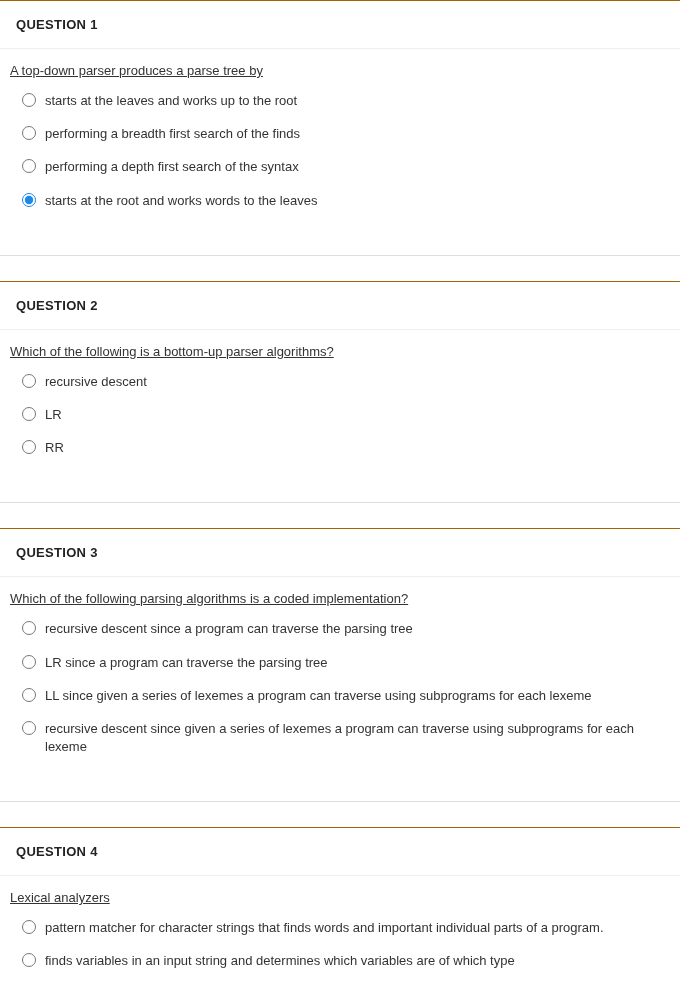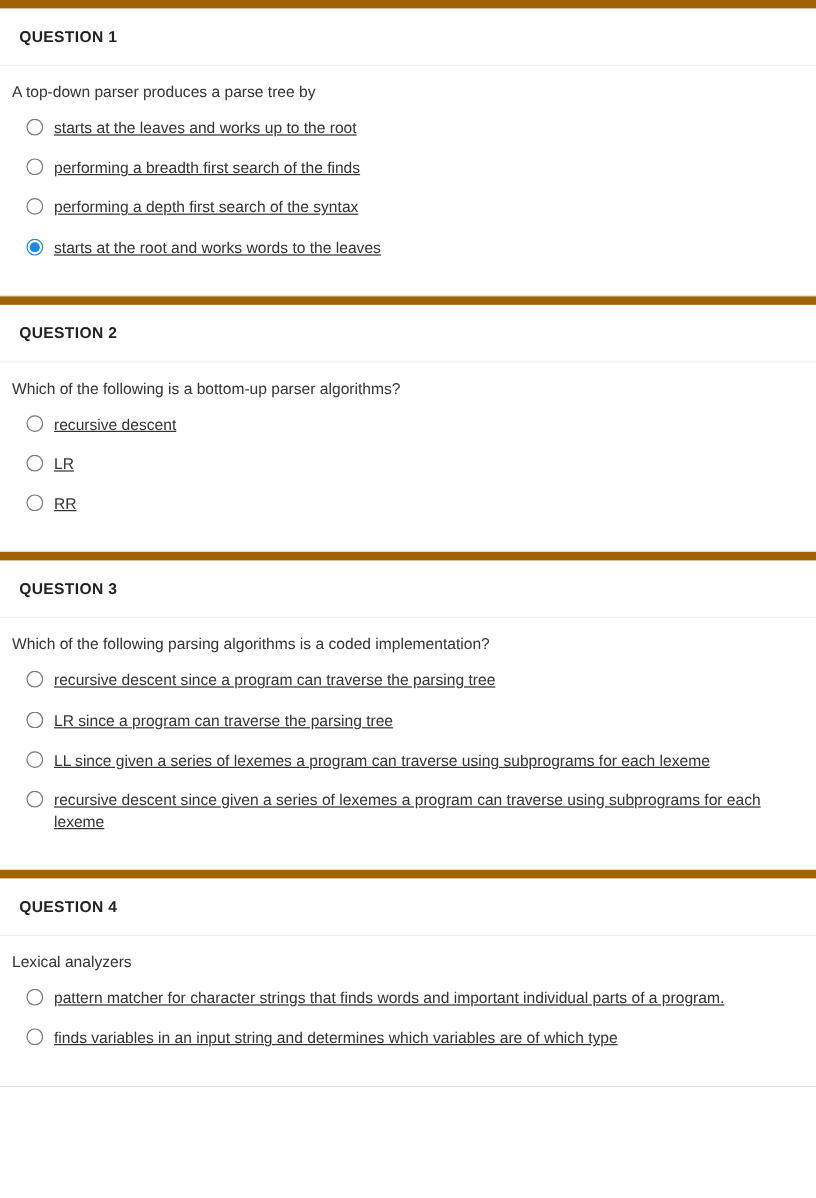--- a/index.html
+++ b/index.html
@@ -4,41 +4,43 @@
   <style>
     * { box-sizing: border-box; margin: 0; padding: 0; }
     body {
       font-family: "Segoe UI", Arial, sans-serif;
       font-size: 13px;
       color: #333;
       background: #fff;
       width: 680px;
     }
     .question-block {
-      border-top: 7px solid #a16207;
+      border-top: 1px solid #a16207;
       border-bottom: 1px solid #ddd;
-      padding-bottom: 15px;
+      padding-bottom: 30px;
+      margin-bottom: 25px;
     }
     .question-header {
       padding: 16px 12px 16px 16px;
       border-bottom: 1px solid #eee;
     }
     .question-title {
       font-weight: bold;
       font-size: 13px;
       color: #222;
       letter-spacing: 0.3px;
     }
     .question-body {
       padding: 14px 10px 0 10px;
     }
     .prompt {
       margin-bottom: 14px;
       color: #333;
       font-size: 13px;
+      text-decoration: underline;
     }
     .options {
       padding-left: 12px;
     }
     .option {
       display: flex;
       align-items: flex-start;
       gap: 9px;
       margin-bottom: 15px;
       font-size: 13px;
@@ -46,21 +48,20 @@
     }
     .option input[type="radio"] {
       width: 14px;
       height: 14px;
       margin-top: 1px;
       flex-shrink: 0;
       accent-color: #1E88E5;
     }
     .option .label-text {
       line-height: 1.4;
-      text-decoration: underline;
     }
   </style>
 </head>
 <body>
 
 <div id="quiz-root">
     <div class="question-block">
       <div class="question-header">
         <div class="question-title">QUESTION 1</div>
       </div>

